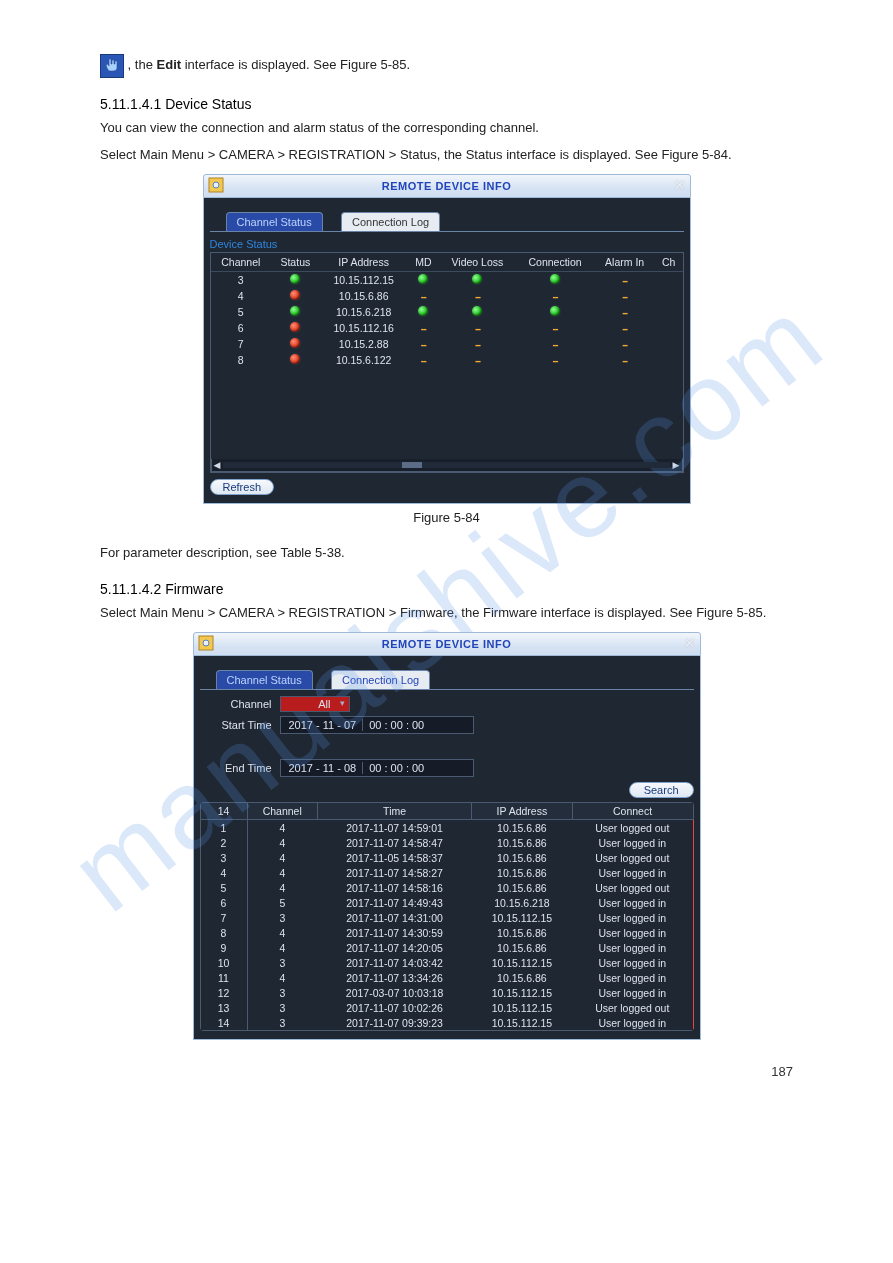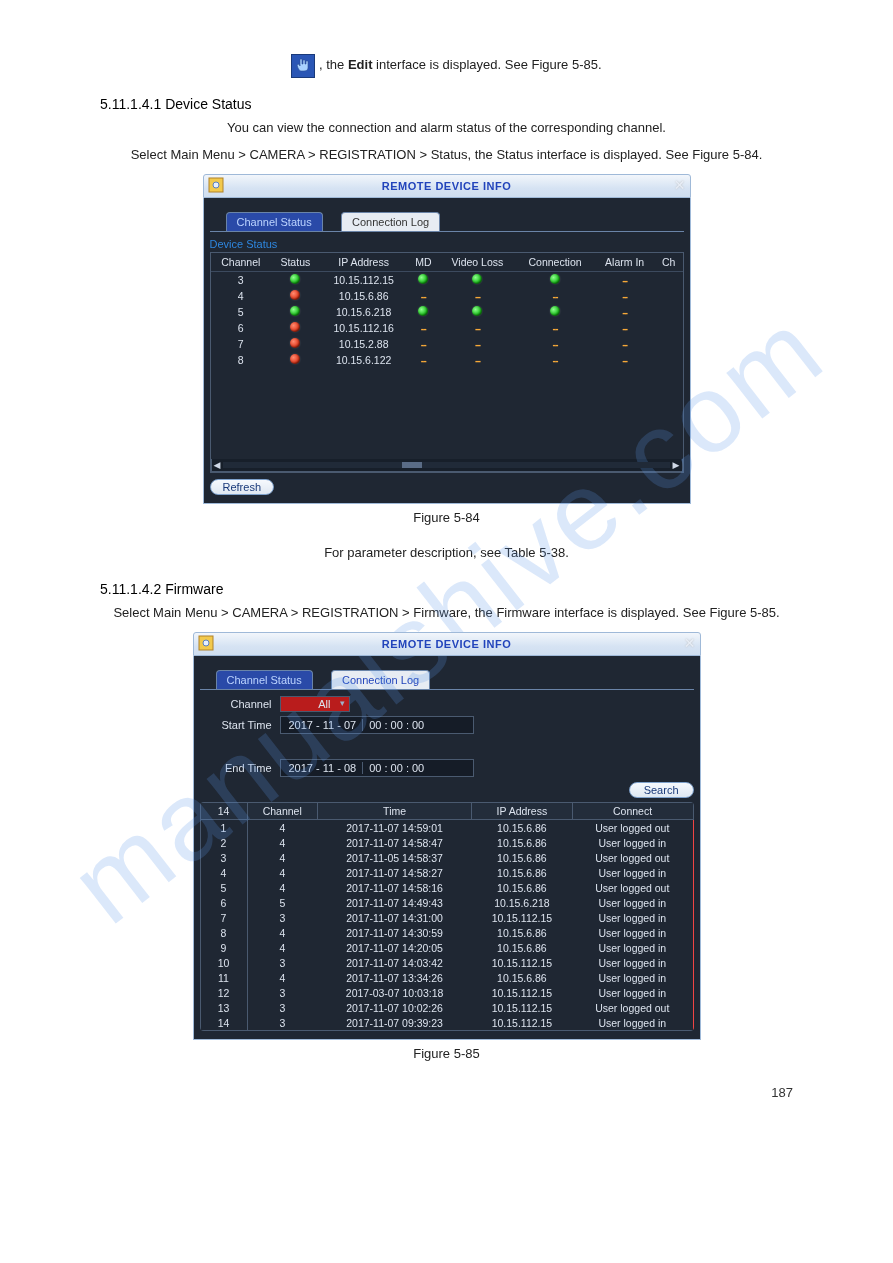--- a/index.html
+++ b/index.html
@@ -13,21 +13,20 @@
   }
   .page {
     padding: 30px 100px 40px 100px;
     position: relative;
   }
   .para {
     color: #222;
     font-size: 13px;
     line-height: 1.6;
     margin: 6px 0;
-    text-align: center;
   }
   .sub-heading {
     color: #000;
     font-size: 14px;
     margin: 18px 0 4px 0;
   }
   .bold { font-weight: bold; }
   .hand-icon {
     display: inline-block;
     width: 22px; height: 22px;
@@ -569,16 +568,15 @@
                 <td>3</td>
                 <td>2017-11-07 09:39:23</td>
                 <td>10.15.112.15</td>
                 <td>User logged in</td>
               </tr>
             </tbody>
         </table>
       </div>
     </div>
   </div>
-  <div class="figcap">Figure 5-85</div>
 
   <div class="pagenum">187</div>
 </div>
 
 </body></html>

